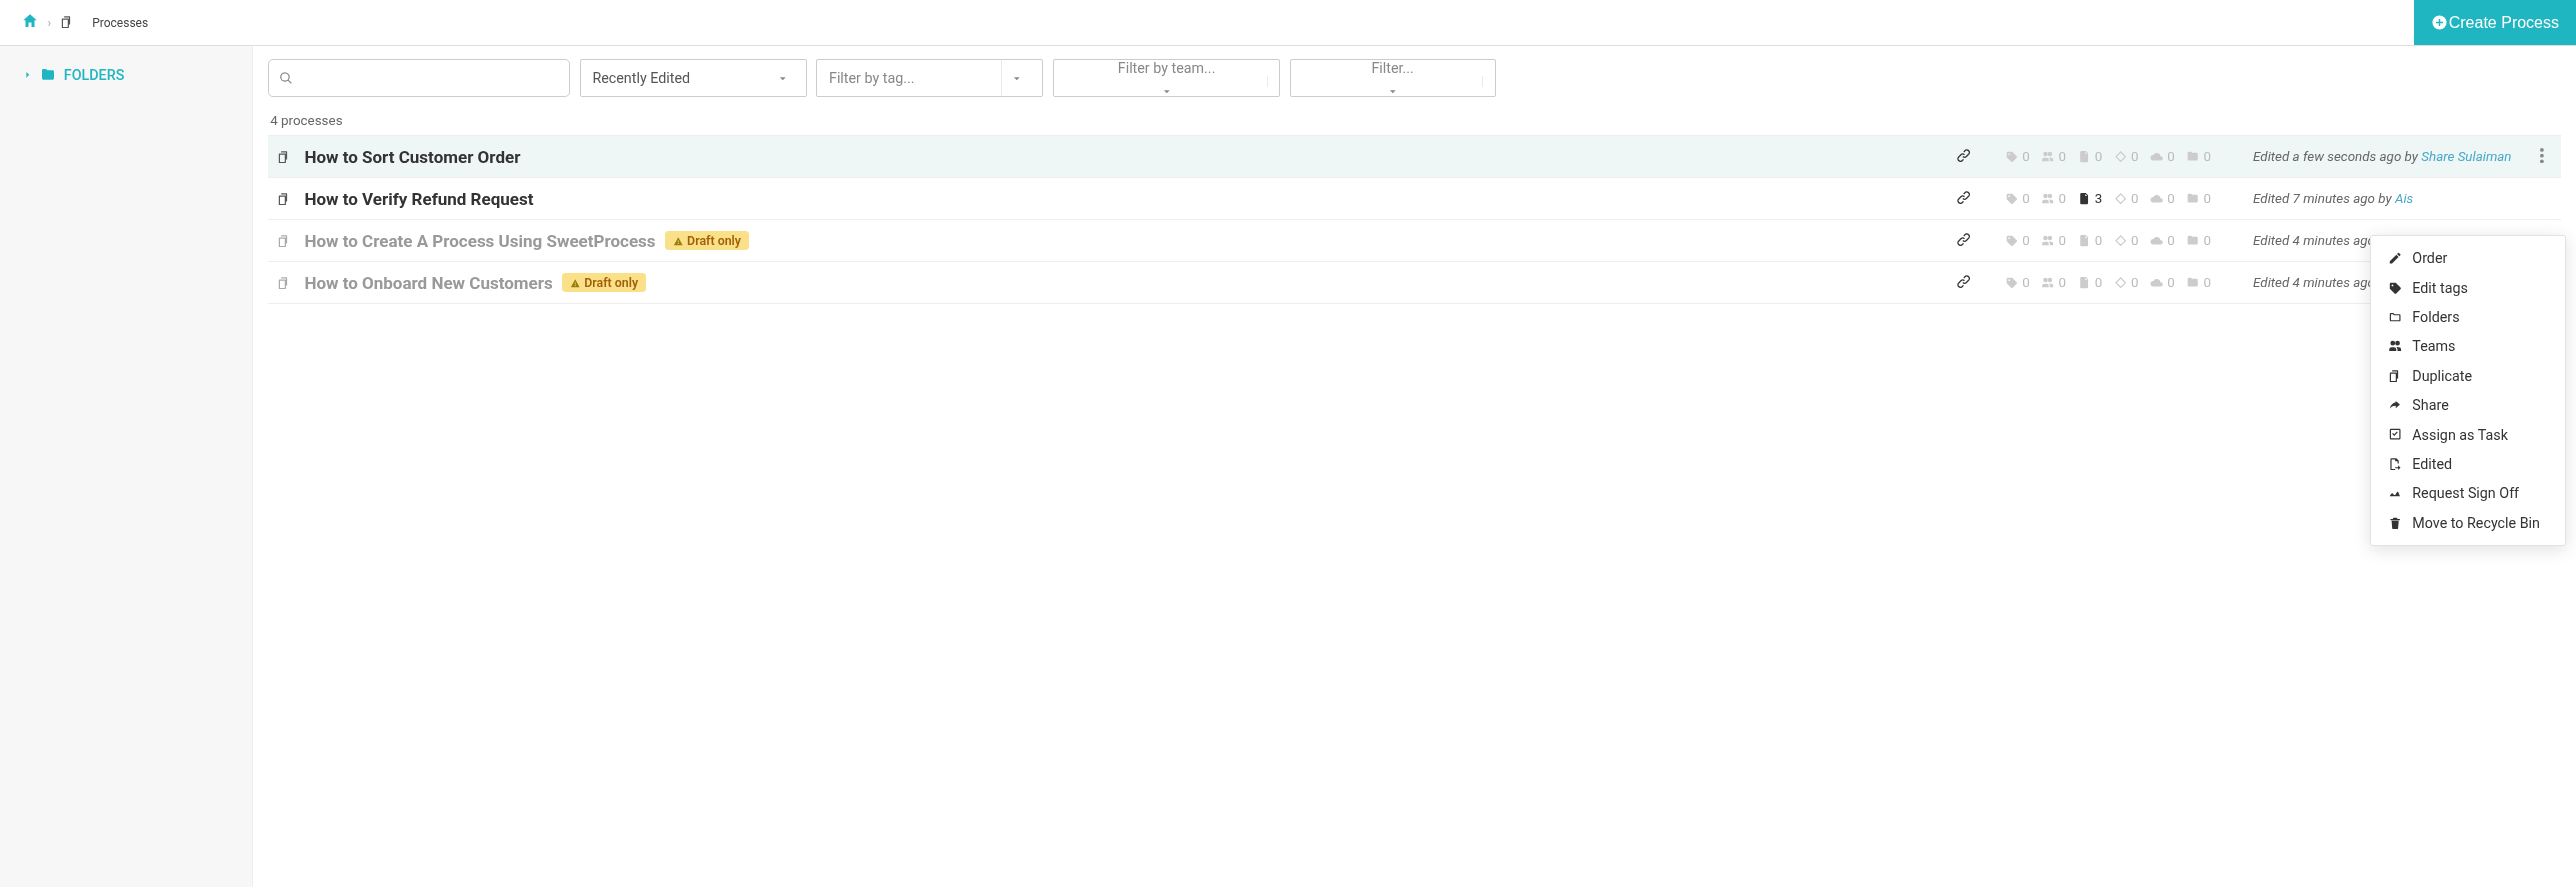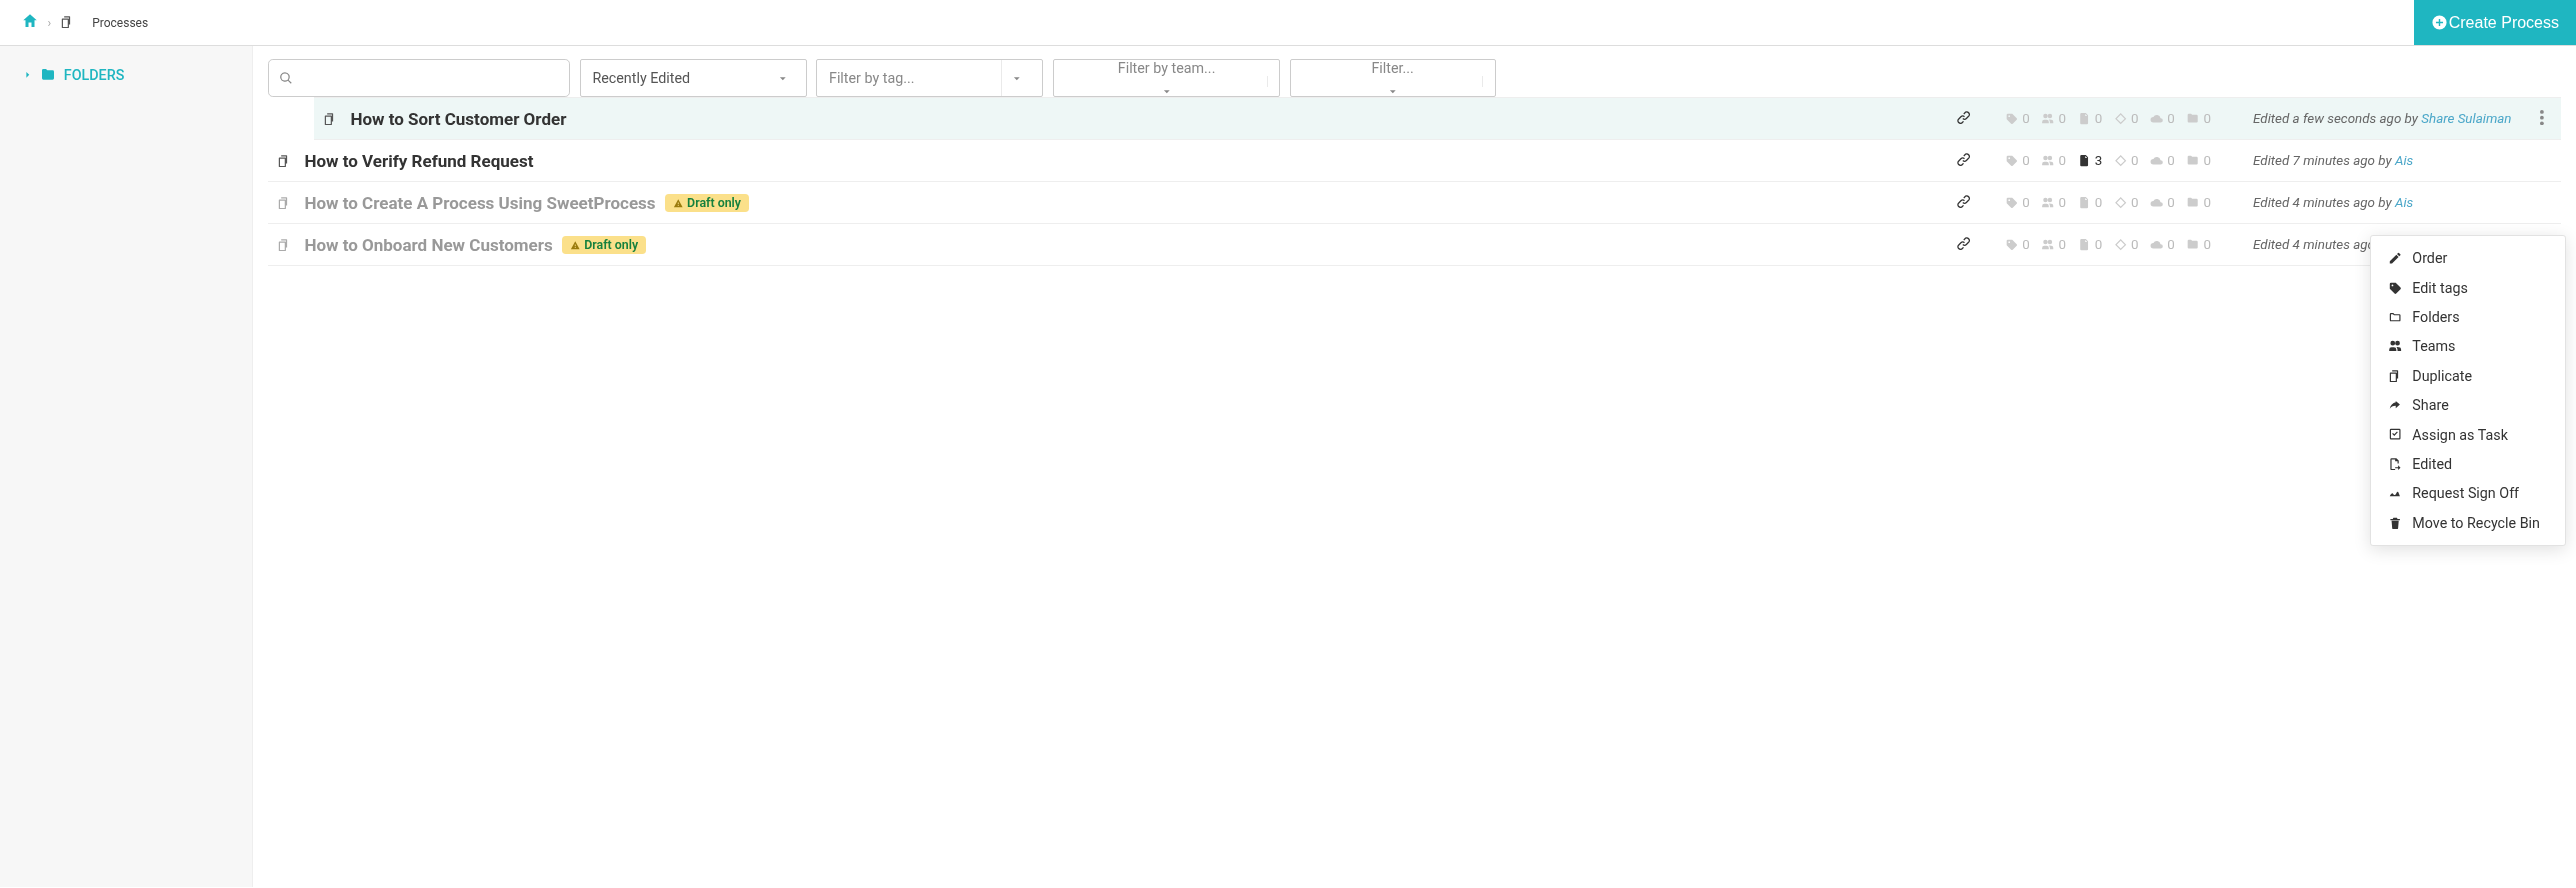--- a/index.html
+++ b/index.html
@@ -92,31 +92,31 @@
 
     .count-line { color:#666; font-size: 13.4px; margin: 15.3px 1.9px 7.6px 1.9px; }
 
     
     .row {
       display:flex; align-items:center;
       padding: 10.5px 7.6px;
       border-bottom: 1px solid #eee;
       position: relative;
     }
-    .row.first { border-top:1px solid #eee;margin-left:46px; }
+    .row.first { border-top:1px solid #eee; }
     .row.highlight { background: #eef7f6; }
     .row .copy-icon { width:17px; display:flex; justify-content:center; margin-right:11.5px; }
     .row .copy-icon svg { width:14.3px; height:14.3px; fill:#555; }
     .row.draft .copy-icon svg { fill:#aaa; }
     .row .title {
       font-size: 17px; font-weight: 700; color:#333;
     }
     .row.draft .title { color:#999; }
     .badge {
-      background:#fbe08a; color:#15803d;
+      background:#fbe08a; color:#a16207;
       font-size:12.4px; font-weight:600;
       border-radius:3.8px; padding:1.9px 7.6px; margin-left:9.6px;
       display:inline-flex; align-items:center; gap:3.8px;
     }
     .badge svg { width:10.5px; height:10.5px; fill:#9a7b0d; }
 
     .row .link-icon { margin-left:auto; margin-right:34px; }
     .row .link-icon svg { width:15.3px; height:15.3px; fill:#333; }
 
     .stats { display:flex; gap:11.5px; align-items:center; width:248px; }
@@ -296,20 +296,21 @@
         <span>Filter...</span>
         <span class="divider"></span>
         <span class="after-div chev-down">
             <svg viewBox="0 0 20 20">
               <use href="#i-chev-down"></use>
             </svg>
           </span>
       </div>
     </div>
 
+    <div class="count-line">4 processes</div>
 
     <div id="rows-container">
         <div class="row first highlight">
     <span class="copy-icon">
             <svg viewBox="0 0 24 24">
               <use href="#i-copy"></use>
             </svg>
           </span>
     <span class="title">How to Sort Customer Order</span>
 

